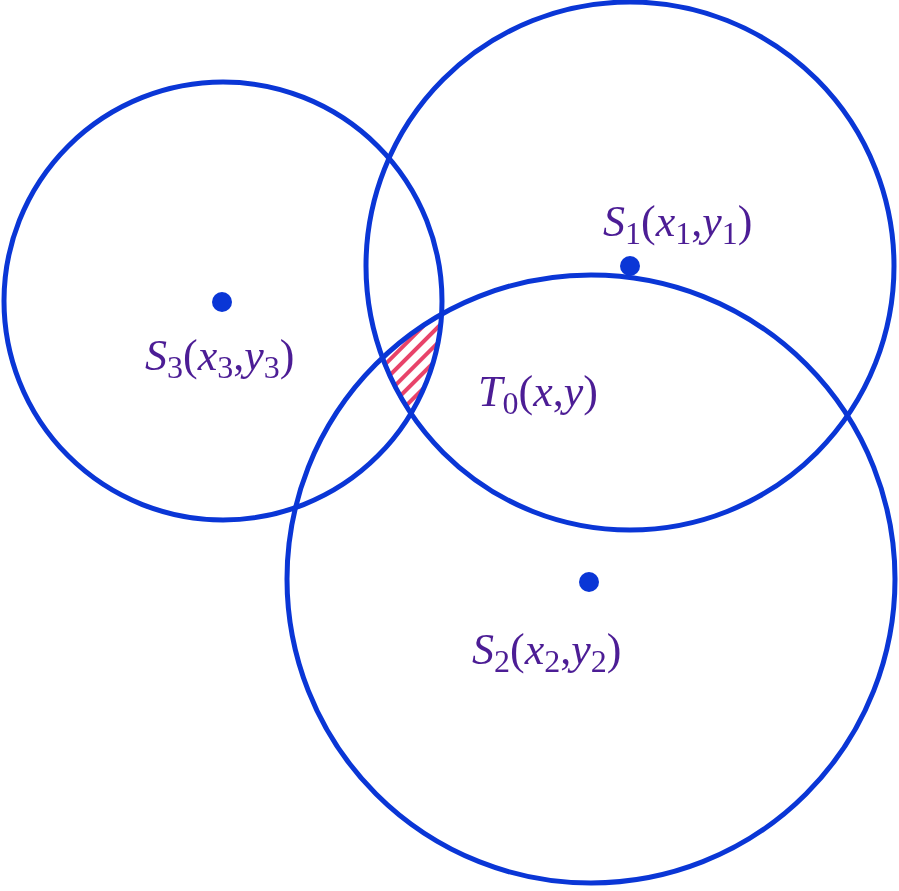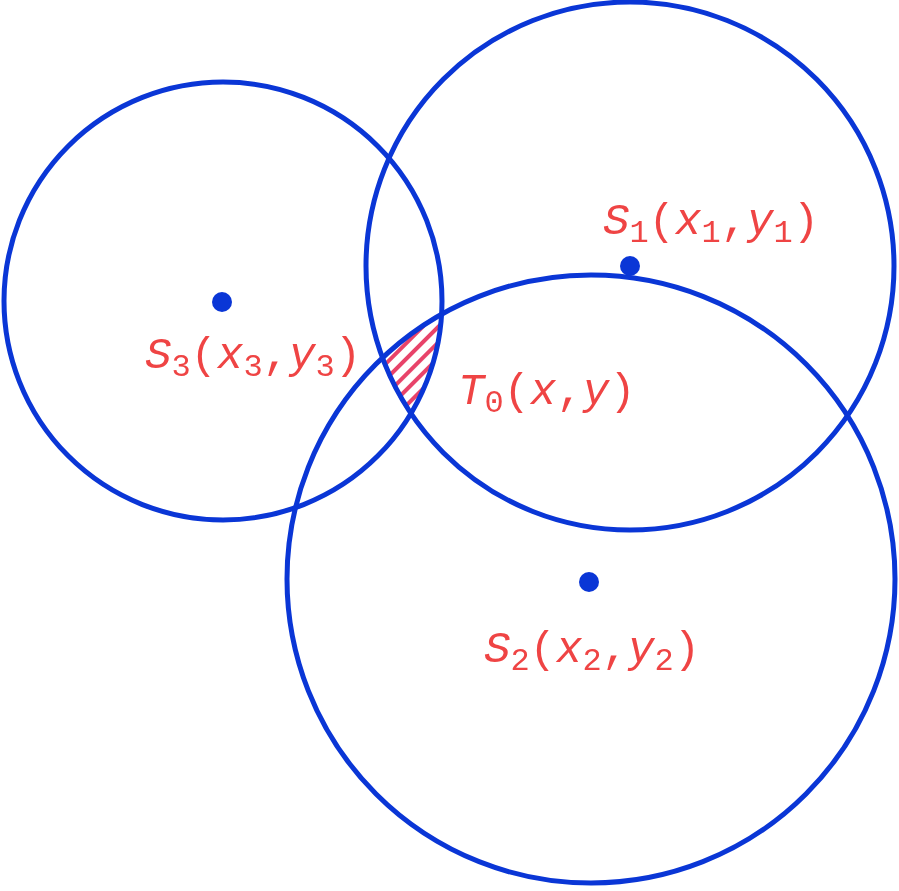--- a/index.html
+++ b/index.html
@@ -1,22 +1,22 @@
 <!DOCTYPE html>
 <html><head>
   <meta charset="utf-8">
   <style>
     html, body { margin: 0; padding: 0; background: #ffffff; }
     body { width: 899px; height: 891px; overflow: hidden; position: relative; }
     #diagram { position: absolute; left: 0; top: 0; width: 899px; height: 891px; }
     .lbl {
       position: absolute;
-      font-family: Liberation Mono, monospace;
+      font-family: Liberation Serif, serif;
       font-size: 44px;
-      color: #ef4444;
+      color: #4c1d95;
       white-space: nowrap;
       line-height: 1;
     }
     .lbl i { font-style: italic; }
     .lbl sub { font-size: 32px; vertical-align: -8px; font-style: normal; line-height: 0; }
   </style>
 </head>
 <body>
 
 <svg id="diagram" viewBox="0 0 899 891" xmlns="http://www.w3.org/2000/svg">
@@ -48,19 +48,19 @@
 </svg>
 
 <div class="lbl" style="left:603px; top:200px;">
   <i>S</i><sub>1</sub><span>(</span><i>x</i><sub>1</sub><span>,</span><i>y</i><sub>1</sub><span>)</span>
 </div>
 
 <div class="lbl" style="left:145px; top:334px;">
   <i>S</i><sub>3</sub><span>(</span><i>x</i><sub>3</sub><span>,</span><i>y</i><sub>3</sub><span>)</span>
 </div>
 
-<div class="lbl" style="left:458px; top:370px;">
+<div class="lbl" style="left:478px; top:370px;">
   <i>T</i><sub>0</sub><span>(</span><i>x</i><span>,</span><i>y</i><span>)</span>
 </div>
 
-<div class="lbl" style="left:484px; top:628px;">
+<div class="lbl" style="left:472px; top:628px;">
   <i>S</i><sub>2</sub><span>(</span><i>x</i><sub>2</sub><span>,</span><i>y</i><sub>2</sub><span>)</span>
 </div>
 
 </body></html>

